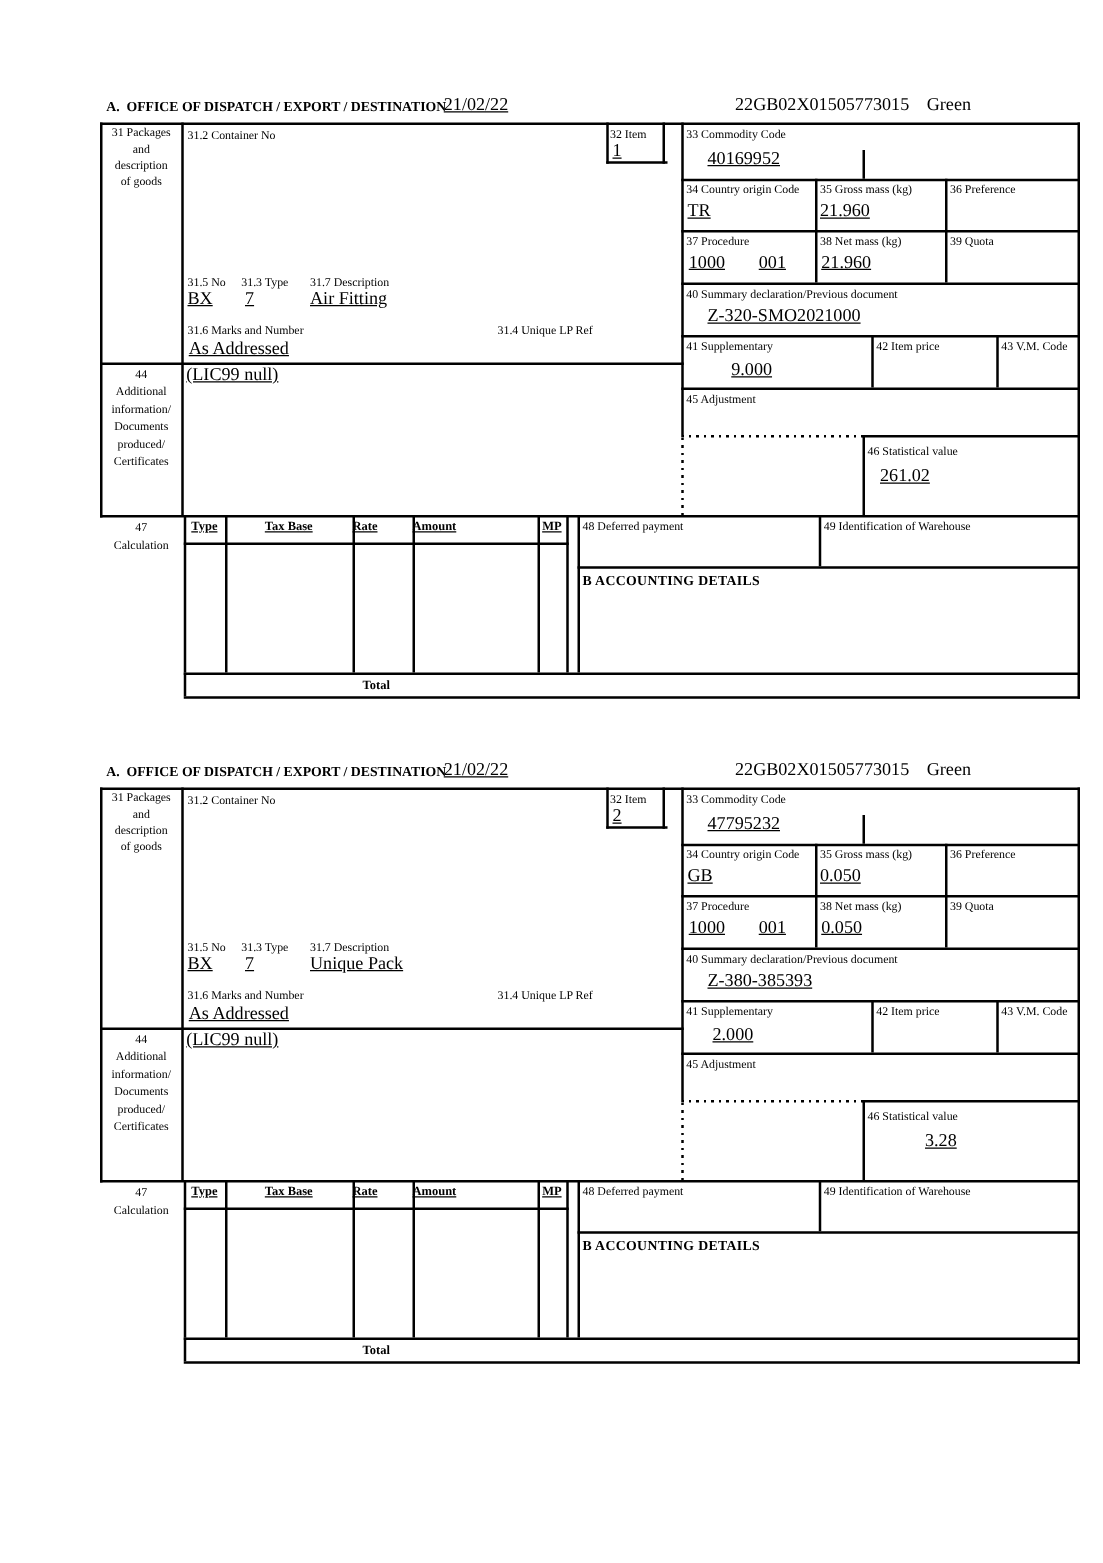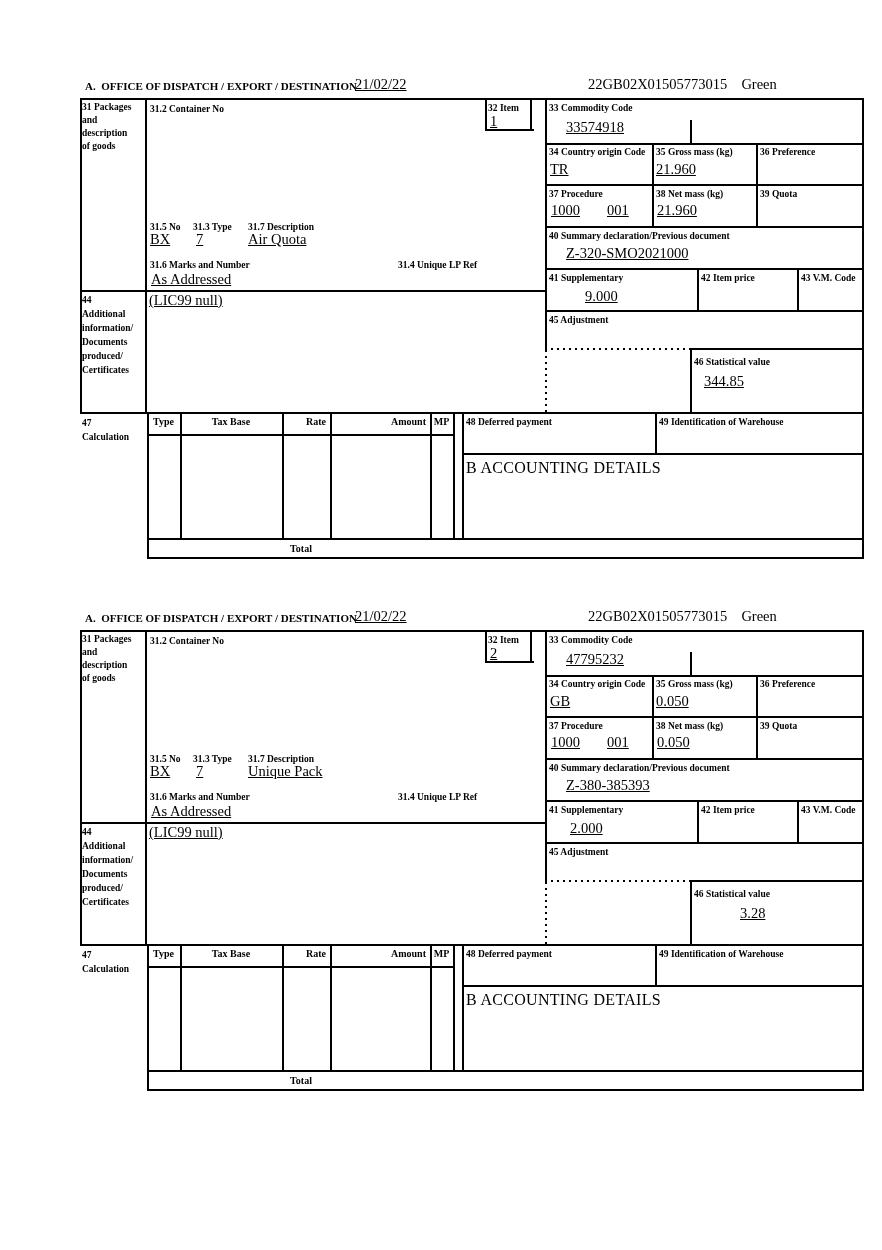--- a/index.html
+++ b/index.html
@@ -3,27 +3,27 @@
 <meta charset="utf-8">
 <style>
   html,body{margin:0;padding:0;background:#ffffff;}
   #page{position:relative;width:882px;height:1250px;background:#ffffff;overflow:hidden;
         font-family:"Liberation Serif",serif;color:#000;}
   .sheet{position:absolute;left:0;width:882px;height:575px;}
   .hl{position:absolute;height:2px;background:#000;}
   .vl{position:absolute;width:2px;background:#000;}
   .hl.dot{background:repeating-linear-gradient(90deg,#000 0 2px,transparent 2px 6px);}
   .vl.dot{background:repeating-linear-gradient(0deg,#000 0 2px,transparent 2px 6px);}
-  .lbl{position:absolute;font-size:9.5px;font-weight:bold;line-height:13px;white-space:pre-line;}
+  .lbl{position:absolute;font-size:9.5px;font-weight:normal;line-height:13px;white-space:pre-line;text-align:center;}
   .val{position:absolute;font-size:14.5px;white-space:pre;text-decoration:underline;}
   .hdr-a{position:absolute;font-size:11px;font-weight:bold;white-space:pre;}
   .hdr-num{position:absolute;font-size:14.5px;display:flex;gap:14px;white-space:pre;}
-  .th{position:absolute;font-size:10px;font-weight:bold;}
-  .tc{text-align:center;} .tr{text-align:right;}
-  .blbl{position:absolute;font-size:16px;font-weight:normal;letter-spacing:.3px;}
+  .th{position:absolute;font-size:10px;font-weight:bold;text-decoration:underline;}
+  .tc{text-align:center;} .tr{}
+  .blbl{position:absolute;font-size:11px;font-weight:bold;letter-spacing:.3px;}
   .total{position:absolute;font-size:10px;font-weight:bold;text-align:center;}
 </style>
 </head>
 <body>
 
 <div id="page">
     <div class="sheet" style="top: 0px;">
 
     <div class="hdr-a" style="left:85px;top:80px;">A.  OFFICE OF DISPATCH / EXPORT / DESTINATION</div>
     <div class="val" style="left:355px;top:76px;">21/02/22</div>
@@ -74,21 +74,21 @@
     <div class="lbl" style="left:82px;top:101px;width:62px;">31 Packages
 and
 description
 of goods</div>
     <div class="lbl" style="left:150px;top:103px;">31.2 Container No</div>
 
     <div class="lbl" style="left:488px;top:102px;">32 Item</div>
     <div class="val" style="left:490px;top:113px;">1</div>
 
     <div class="lbl" style="left:549px;top:102px;">33 Commodity Code</div>
-    <div class="val" style="left:566px;top:119px;">33574918</div>
+    <div class="val" style="left:566px;top:119px;">40169952</div>
 
     <div class="lbl" style="left:549px;top:146px;">34 Country origin Code</div>
     <div class="val" style="left:550px;top:161px;">TR</div>
     <div class="lbl" style="left:656px;top:146px;">35 Gross mass (kg)</div>
     <div class="val" style="left:656px;top:161px;">21.960</div>
     <div class="lbl" style="left:760px;top:146px;">36 Preference</div>
 
     <div class="lbl" style="left:549px;top:188px;">37 Procedure</div>
     <div class="val" style="left:551px;top:202px;">1000</div>
     <div class="val" style="left:607px;top:202px;">001</div>
@@ -102,36 +102,36 @@
     <div class="lbl" style="left:549px;top:272px;">41 Supplementary</div>
     <div class="val" style="left:566px;top:288px;margin-left:19px;">9.000</div>
     <div class="lbl" style="left:701px;top:272px;">42 Item price</div>
     <div class="lbl" style="left:801px;top:272px;">43 V.M. Code</div>
 
     <div class="lbl" style="left:150px;top:221px;">31.5 No</div>
     <div class="lbl" style="left:193px;top:221px;">31.3 Type</div>
     <div class="lbl" style="left:248px;top:221px;">31.7 Description</div>
     <div class="val" style="left:150px;top:231px;">BX</div>
     <div class="val" style="left:196px;top:231px;">7</div>
-    <div class="val" style="left:248px;top:231px;">Air Quota</div>
+    <div class="val" style="left:248px;top:231px;">Air Fitting</div>
     <div class="lbl" style="left:150px;top:259px;">31.6 Marks and Number</div>
     <div class="lbl" style="left:398px;top:259px;">31.4 Unique LP Ref</div>
     <div class="val" style="left:151px;top:271px;">As Addressed</div>
 
     <div class="lbl" style="left:82px;top:293px;width:62px;line-height:14px;">44
 Additional
 information/
 Documents
 produced/
 Certificates</div>
     <div class="val" style="left:149px;top:292px;">(LIC99 null)</div>
 
     <div class="lbl" style="left:549px;top:314px;">45 Adjustment</div>
     <div class="lbl" style="left:694px;top:356px;">46 Statistical value</div>
-    <div class="val" style="left:704px;top:373px;">344.85</div>
+    <div class="val" style="left:704px;top:373px;">261.02</div>
 
     <div class="lbl" style="left:82px;top:416px;width:62px;line-height:14px;">47
 Calculation</div>
     <div class="th tc" style="left:147px;top:416px;width:33px;">Type</div>
     <div class="th tc" style="left:180px;top:416px;width:102px;">Tax Base</div>
     <div class="th tr" style="left:282px;top:416px;width:44px;">Rate</div>
     <div class="th tr" style="left:330px;top:416px;width:96px;">Amount</div>
     <div class="th tc" style="left:430px;top:416px;width:23px;">MP</div>
     <div class="total" style="left:147px;top:543px;width:308px;">Total</div>
 

